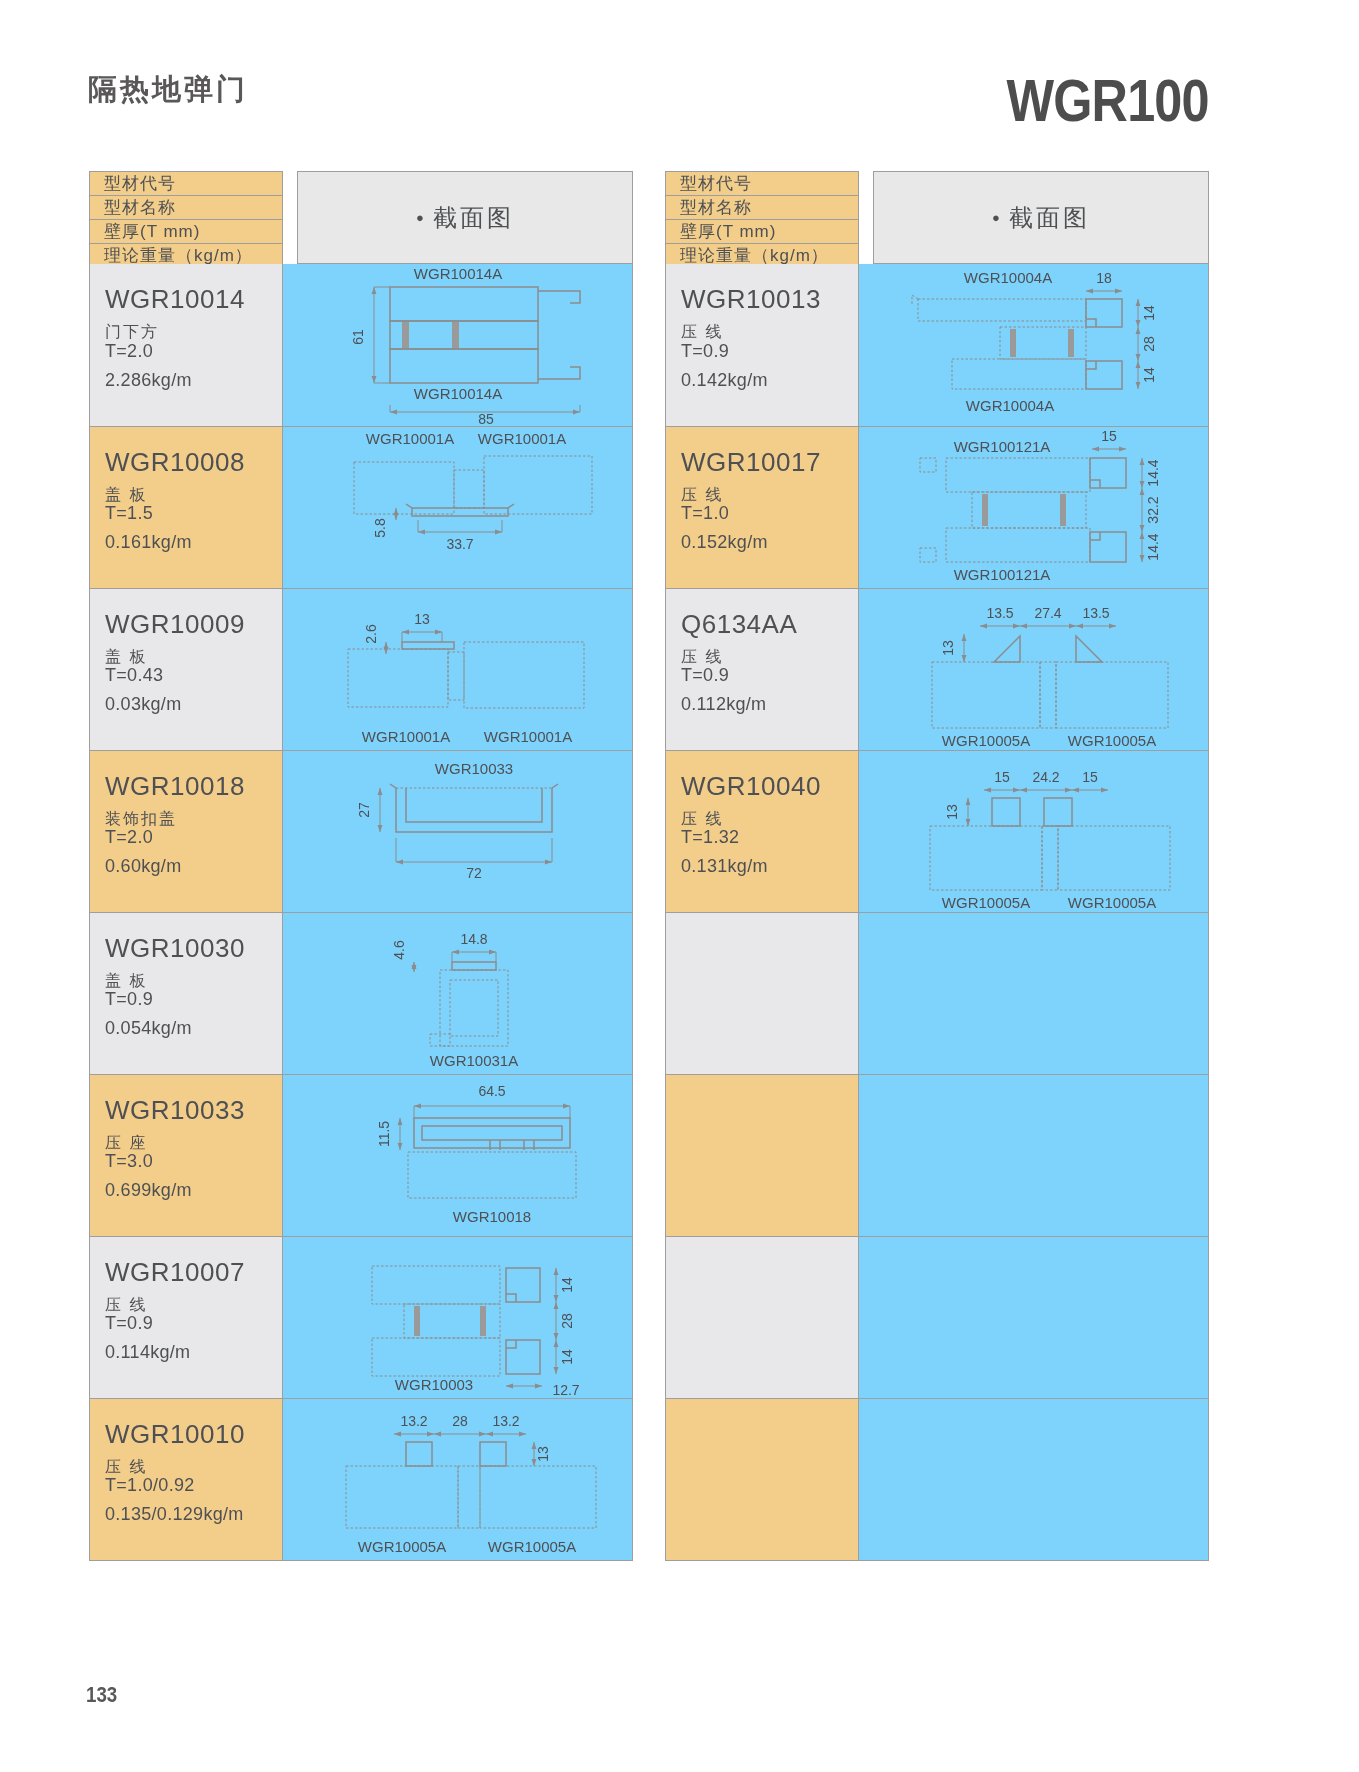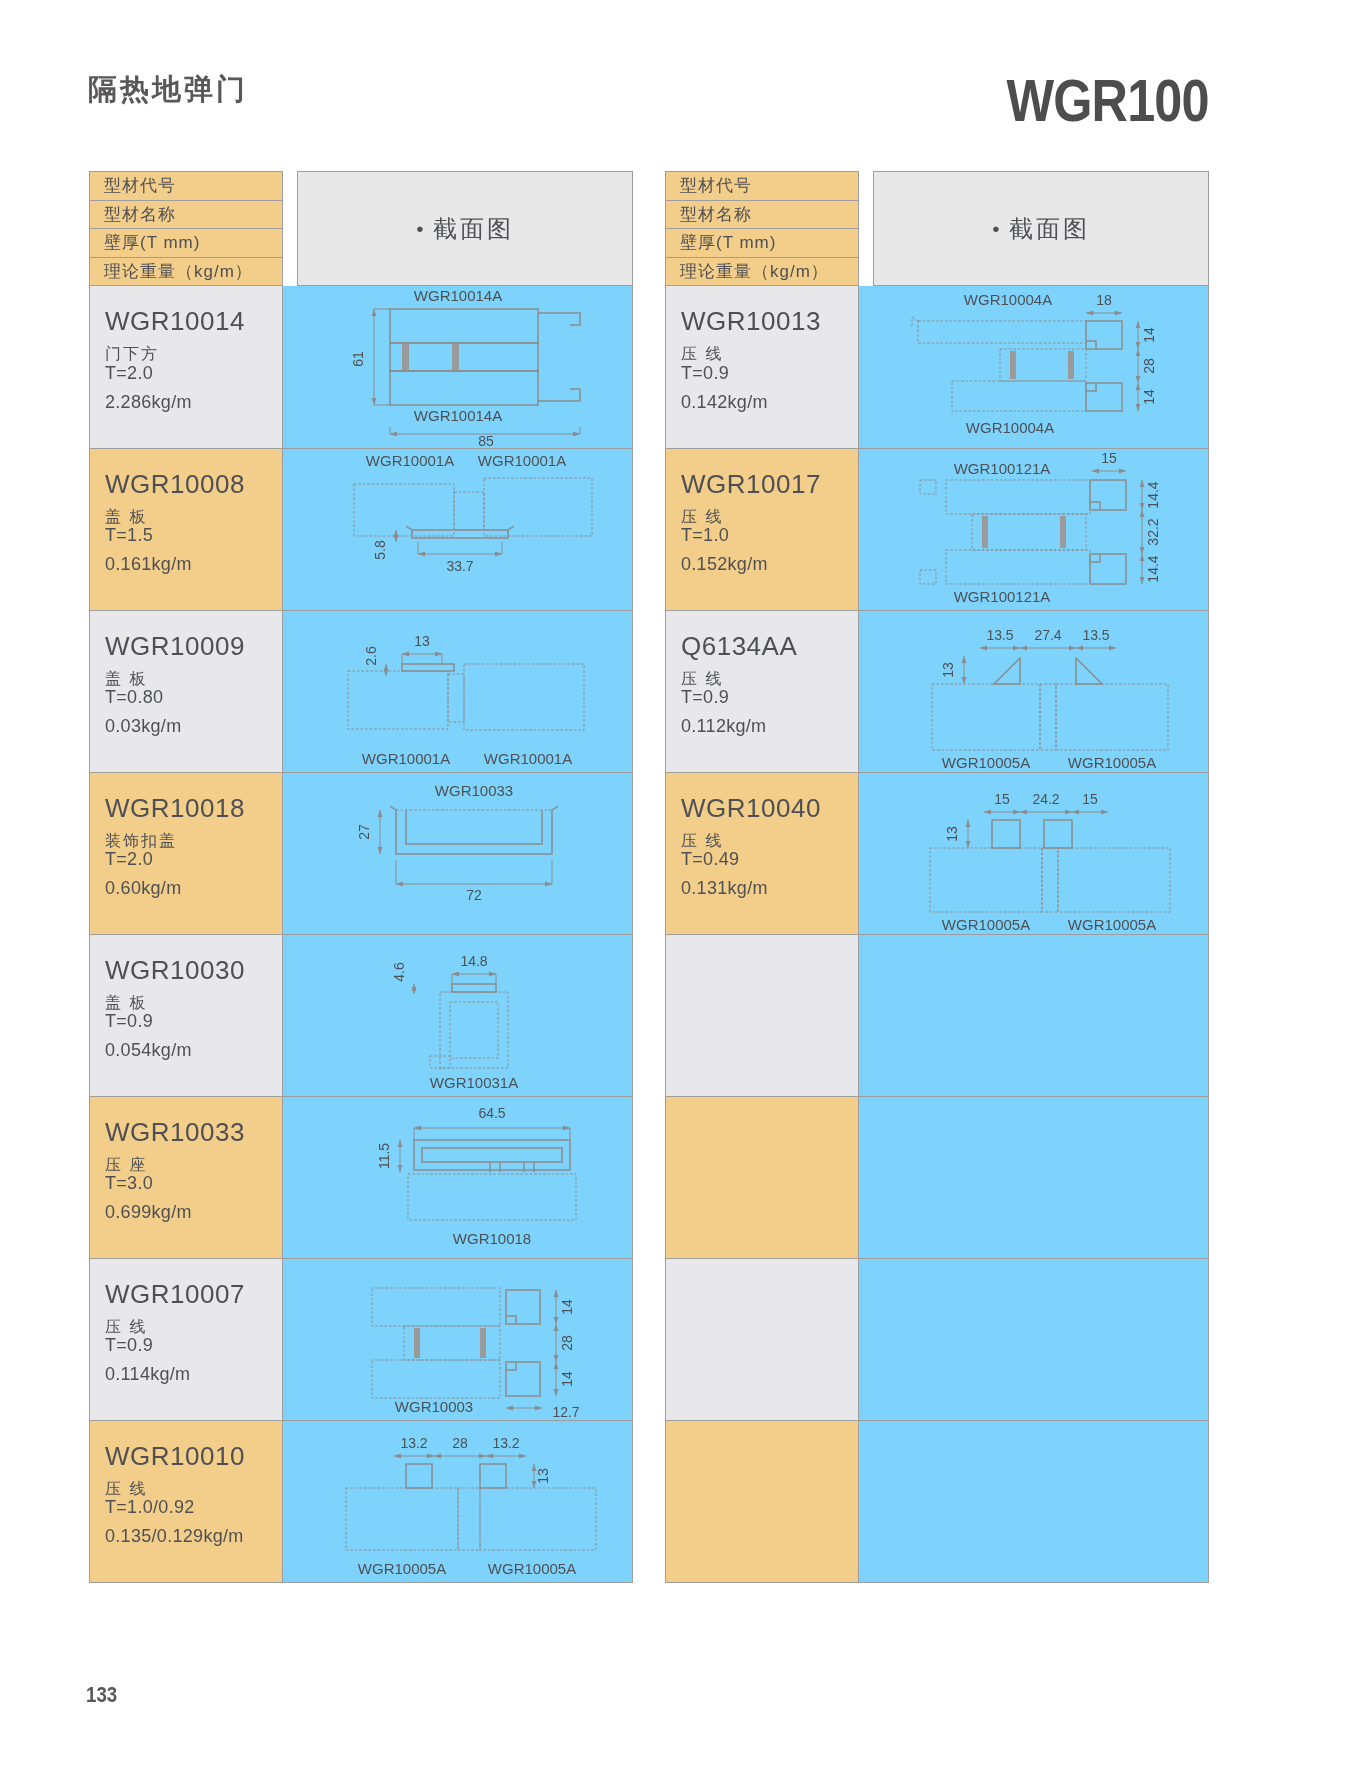--- a/index.html
+++ b/index.html
@@ -13,21 +13,21 @@
 
   .page-title{position:absolute;left:88px;top:52px;font-size:29px;letter-spacing:3px;color:var(--title);font-weight:700}
   .product-title{position:absolute;right:150px;top:48px;font-size:60px;font-weight:700;color:var(--heading);
     letter-spacing:-1px;transform:scaleX(.84);transform-origin:right center;white-space:nowrap}
   .page-number{position:absolute;left:86px;top:1664px;font-size:22px;font-weight:700;color:var(--title);
     transform:scaleX(.85);transform-origin:left center}
 
   .tables{position:absolute;left:89px;top:153px;display:flex;gap:32px}
   .tbl{width:544px}
 
-  .thead{display:flex;gap:14px;height:115px}
+  .thead{display:flex;gap:14px;height:93px}
   .hlabels{width:194px;display:flex;flex-direction:column;border:1px solid var(--border)}
   .hcell{flex:1;background:var(--gold);border-bottom:1px solid var(--border);
     display:flex;align-items:center;padding-left:14px;font-size:17px;color:var(--text);letter-spacing:1px}
   .hcell:last-child{border-bottom:none}
   .hsection{flex:1;background:var(--section-gray);border:1px solid var(--border);
     display:flex;align-items:center;justify-content:center;font-size:24px;letter-spacing:3px;color:var(--text)}
   .bullet{font-size:13px;margin-right:9px;letter-spacing:0}
 
   .tbody{border:1px solid var(--border);border-top:none}
   .row{display:flex;height:162px}
@@ -142,21 +142,21 @@
               <text class="dt" x="176" y="121">33.7</text>
             </svg>
           </div>
         </div>
 
         <div class="row">
           <div class="label-cell">
             <div class="code">WGR10009</div>
             <div class="name">盖 板</div>
             <div class="specs">
-                <div>T=0.80</div>
+                <div>T=0.43</div>
                 <div>0.03kg/m</div>
               </div>
           </div>
           <div class="diagram-cell">
             <svg class="dg" width="348" height="160" viewBox="0 0 348 160">
               <text class="dt" transform="rotate(-90 92 44)" x="92" y="44">2.6</text>
               <line class="dim" x1="102" y1="52" x2="102" y2="64" marker-start="url(#ar)" marker-end="url(#ar)"></line>
               <text class="dt" x="138" y="34">13</text>
               <line class="dim" x1="118" y1="42" x2="158" y2="42" marker-start="url(#ar)" marker-end="url(#ar)"></line>
               <line class="dim" x1="118" y1="42" x2="118" y2="52"></line>
@@ -430,21 +430,21 @@
               <text class="lb" x="252" y="156">WGR10005A</text>
             </svg>
           </div>
         </div>
 
         <div class="row">
           <div class="label-cell">
             <div class="code">WGR10040</div>
             <div class="name">压 线</div>
             <div class="specs">
-                <div>T=0.49</div>
+                <div>T=1.32</div>
                 <div>0.131kg/m</div>
               </div>
           </div>
           <div class="diagram-cell">
             <svg class="dg" width="348" height="160" viewBox="0 0 348 160">
               <text class="dt" x="142" y="30">15</text>
               <text class="dt" x="186" y="30">24.2</text>
               <text class="dt" x="230" y="30">15</text>
               <line class="dim" x1="124" y1="38" x2="160" y2="38" marker-start="url(#ar)" marker-end="url(#ar)"></line>
               <line class="dim" x1="160" y1="38" x2="212" y2="38" marker-start="url(#ar)" marker-end="url(#ar)"></line>

